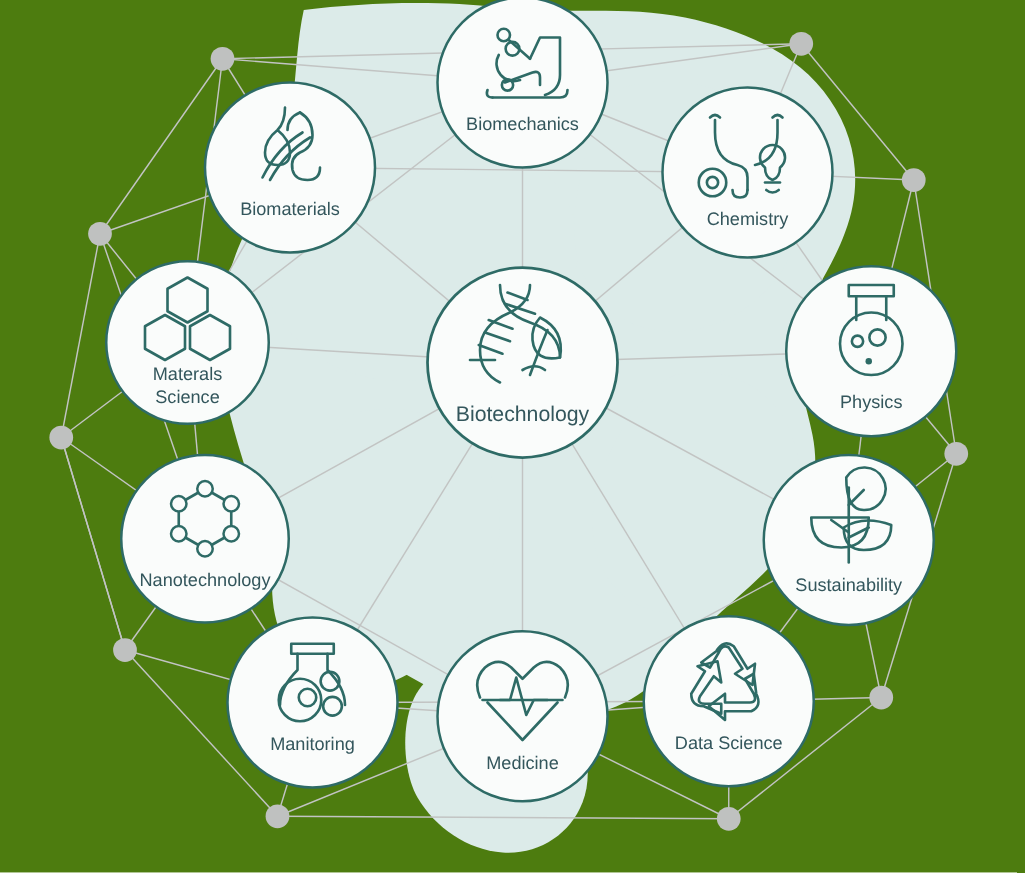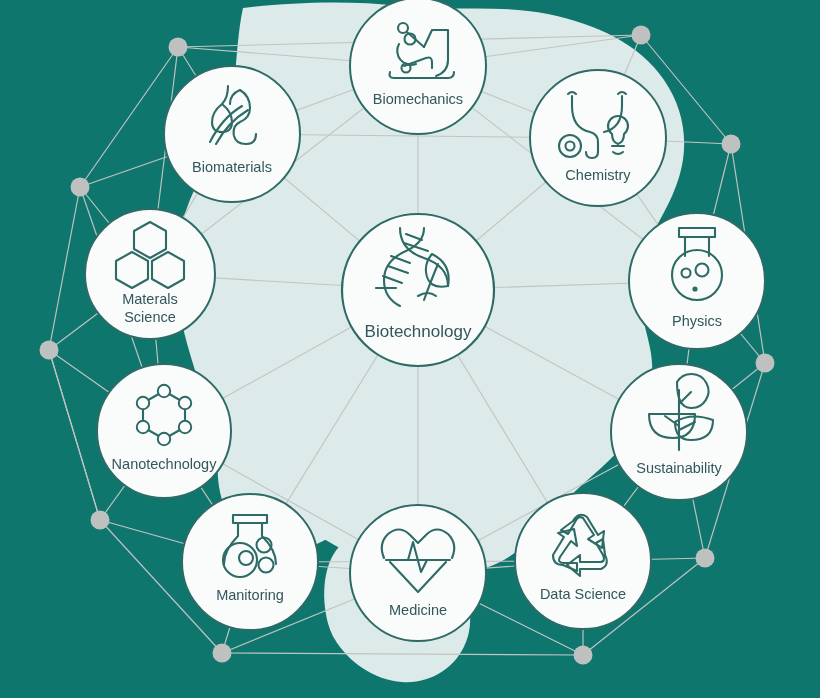--- a/index.html
+++ b/index.html
@@ -8,21 +8,21 @@
     background: #ffffff;
   }
   body {
     font-family: "Liberation Sans", sans-serif;
   }
   #stage {
     position: relative;
     width: 820px;
     height: 698px;
     overflow: hidden;
-    background: #0f766e;
+    background: #4d7c0f;
   }
   #diagram-svg {
     position: absolute;
     top: 0;
     left: 0;
     width: 820px;
     height: 698px;
   }
   .node-label {
     font-family: "Liberation Sans", sans-serif;

